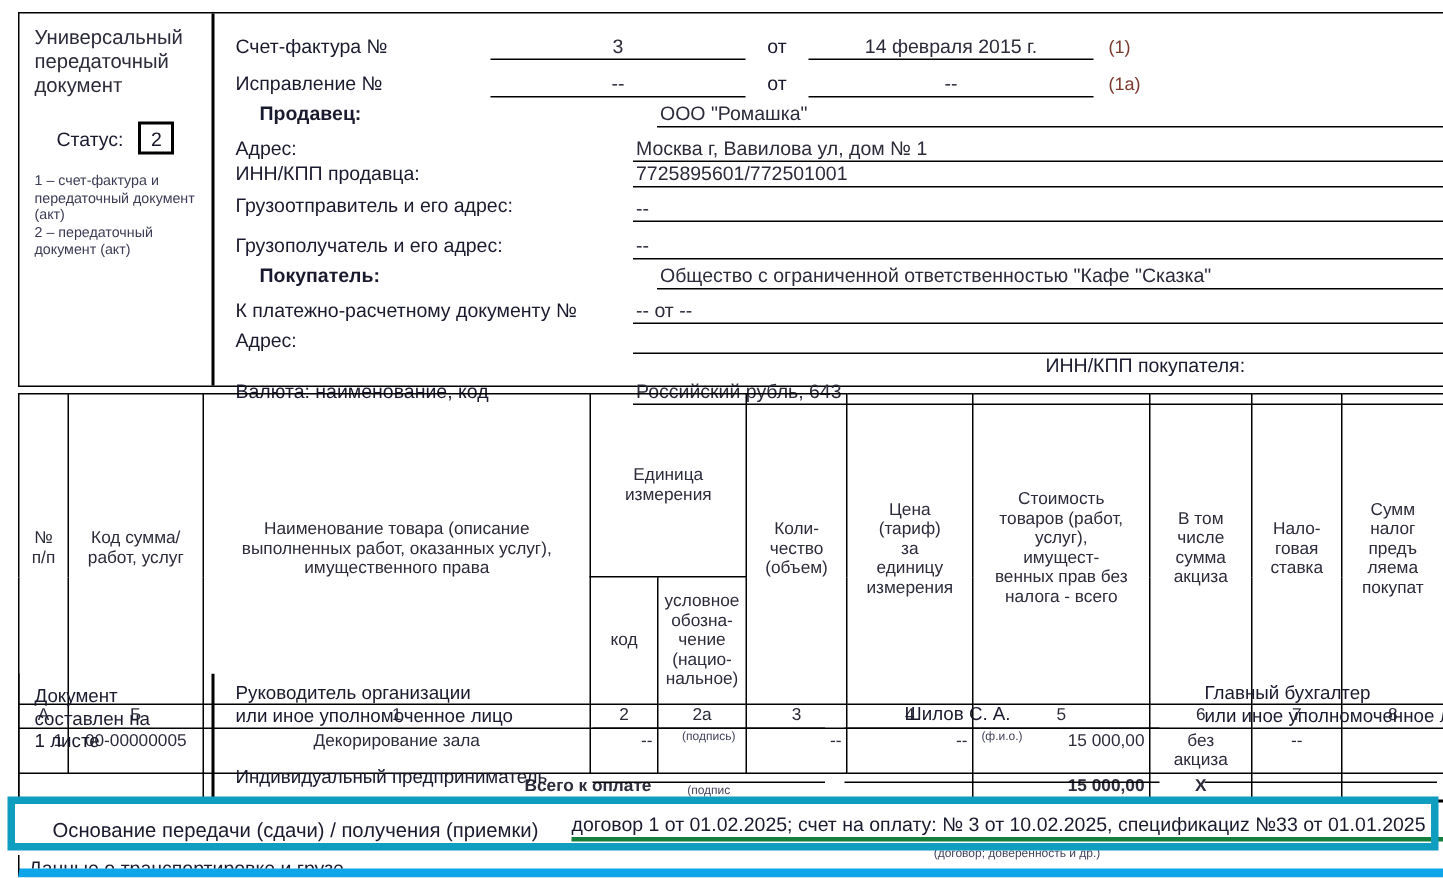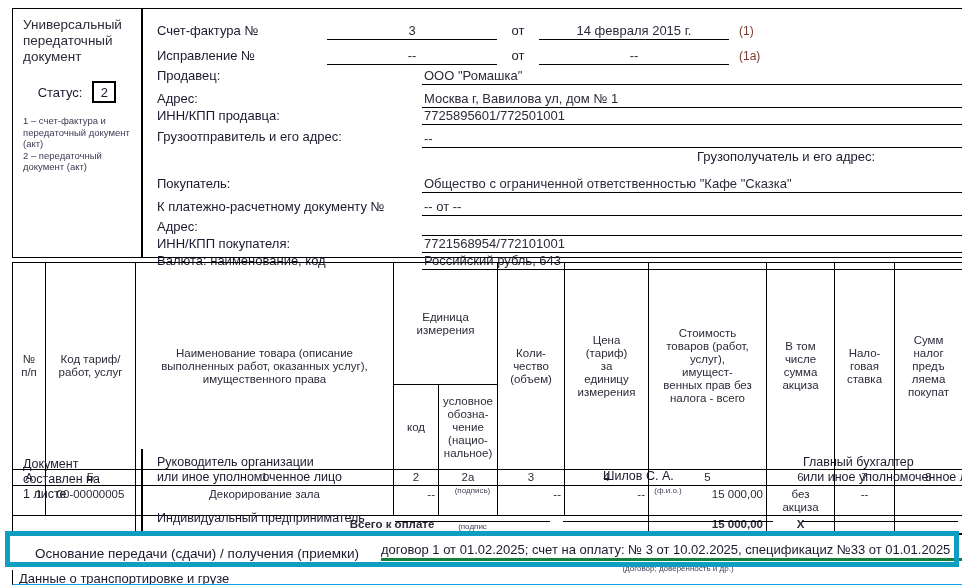--- a/index.html
+++ b/index.html
@@ -67,21 +67,21 @@
   .frow {
     display: flex;
     align-items: flex-end;
     height: 23px;
   }
   .flabel {
     font-size: 13px;
     white-space: nowrap;
     padding-bottom: 2px;
   }
-  .flabel.bold { font-weight: normal; }
+  .flabel.bold { font-weight: bold; margin-left: 16px; }
   .fline {
     border-bottom: 1px solid #000;
     position: relative;
     height: 21px;
   }
   .fval {
     font-size: 13px;
     position: absolute;
     bottom: 1px;
     white-space: nowrap;
@@ -219,21 +219,21 @@
     text-align: center;
     font-size: 8px;
     color: #44445e;
   }
   .lastrow {
     position: absolute;
     left: 12px; top: 570px;
     width: 950px;
     height: 15px;
     border-left: 1px solid #000;
-    border-bottom: 1px solid #0ea5e9;
+    border-bottom: 6px solid #0ea5e9;
     font-size: 13px;
     padding-left: 6px;
     overflow: hidden;
   }
   .lastrow-txt { position: relative; top: 1px; }
   .ipline {
     position: absolute;
     left: 14px; top: 62px;
     font-size: 12.5px;
   }
@@ -311,21 +311,21 @@
         </span>
       </div>
 
       <div class="frow" style="height:24px;align-items:center;">
         <span class="flabel wide-label">Грузоотправитель и его адрес:</span>
         <span class="fline wide-line" style="height:22px;">
           <span class="fval left val-text">--</span>
         </span>
       </div>
 
-      <div class="frow" style="height:24px;flex-direction:column;">
+      <div class="frow" style="height:24px;">
         <span class="flabel wide-label">Грузополучатель и его адрес:</span>
         <span class="fline wide-line" style="height:22px;">
           <span class="fval left val-text">--</span>
         </span>
       </div>
 
       <div class="frow" style="height:20px;">
         <span class="flabel bold wide-label">Покупатель:</span>
         <span class="fline wide-line" style="height:18px;">
           <span class="fval left val-text">Общество с ограниченной ответственностью "Кафе "Сказка"</span>
@@ -339,21 +339,21 @@
         </span>
       </div>
 
       <div class="frow" style="height:20px;">
         <span class="flabel wide-label">Адрес:</span>
         <span class="fline wide-line" style="height:18px;">
           <span class="fval left val-text"></span>
         </span>
       </div>
 
-      <div class="frow" style="height:17px;">
+      <div class="frow" style="height:17px;flex-direction:column;">
         <span class="flabel wide-label">ИНН/КПП покупателя:</span>
         <span class="fline wide-line" style="height:15px;">
           <span class="fval left val-text">7721568954/772101001</span>
         </span>
       </div>
 
       <div class="frow" style="height:17px;">
         <span class="flabel wide-label">Валюта: наименование, код</span>
         <span class="fline wide-line" style="height:15px;">
           <span class="fval left val-text">Российский рубль, 643</span>
@@ -378,21 +378,21 @@
       <col style="width:68px">
     </colgroup>
 
     <tbody>
         <tr class="hdr">
       <td rowspan="2">
         <div>№</div>
         <div>п/п</div>
       </td>
       <td rowspan="2">
-        <div>Код тариф/</div>
+        <div>Код сумма/</div>
         <div>работ, услуг</div>
       </td>
       <td rowspan="2">
         <div>Наименование товара (описание</div>
         <div>выполненных работ, оказанных услуг),</div>
         <div>имущественного права</div>
       </td>
       <td colspan="2" style="height:37px;vertical-align:middle;">
         <div>Единица</div>
         <div>измерения</div>

